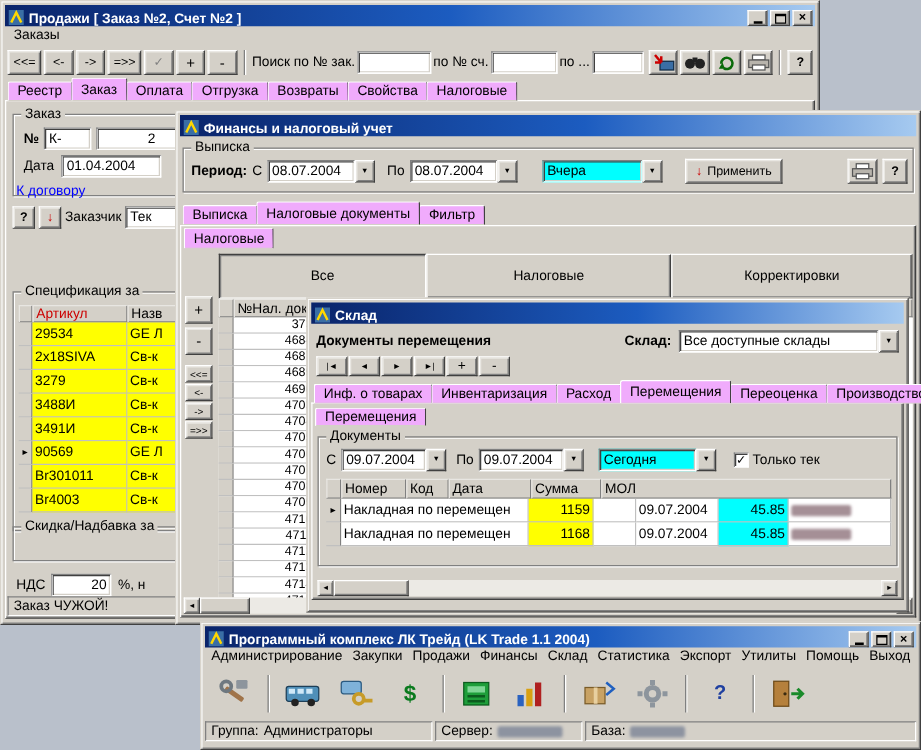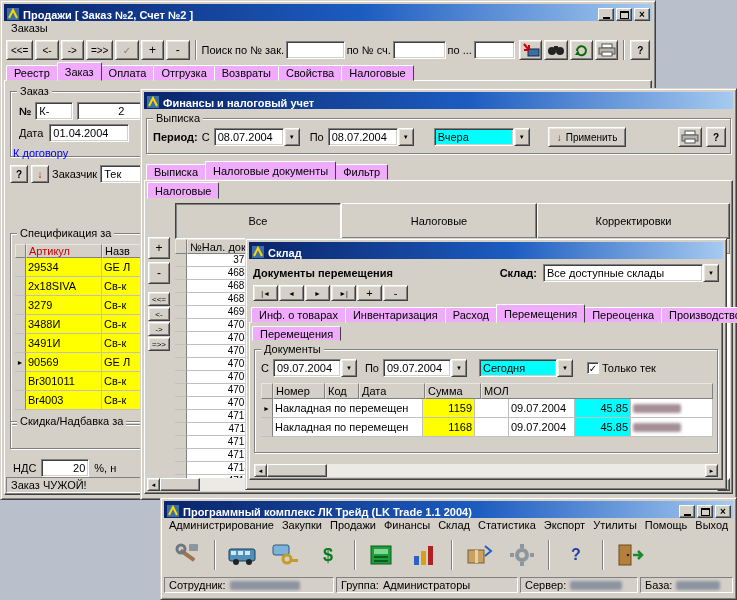--- a/index.html
+++ b/index.html
@@ -553,24 +553,20 @@
       <span class="vsep"></span>
       <button class="flat-btn">
           <svg width="28" height="26">
             <rect x="3" y="3" width="12" height="20" fill="#b5803c" stroke="#6e4a18"></rect>
             <circle cx="12" cy="13" r="1.3" fill="#3a2a10"></circle>
             <path d="M17 13 L26 13 M22 9 L26 13 L22 17" stroke="#1a8a2a" stroke-width="2.5" fill="none"></path>
           </svg>
         </button>
     </div>
     <div class="statusbar" style="height:18px">
-      <span class="status-cell" style="width:170px">
-        <span>Сотрудник:</span>
-        <span class="blur" style="width:70px"></span>
-      </span>
       <span class="status-cell" style="width:182px">
         <span>Группа:</span>
         <span>Администраторы</span>
       </span>
       <span class="status-cell" style="width:118px">
         <span>Сервер:</span>
         <span class="blur" style="width:52px"></span>
       </span>
       <span class="status-cell" style="flex:1">
         <span>База:</span>

